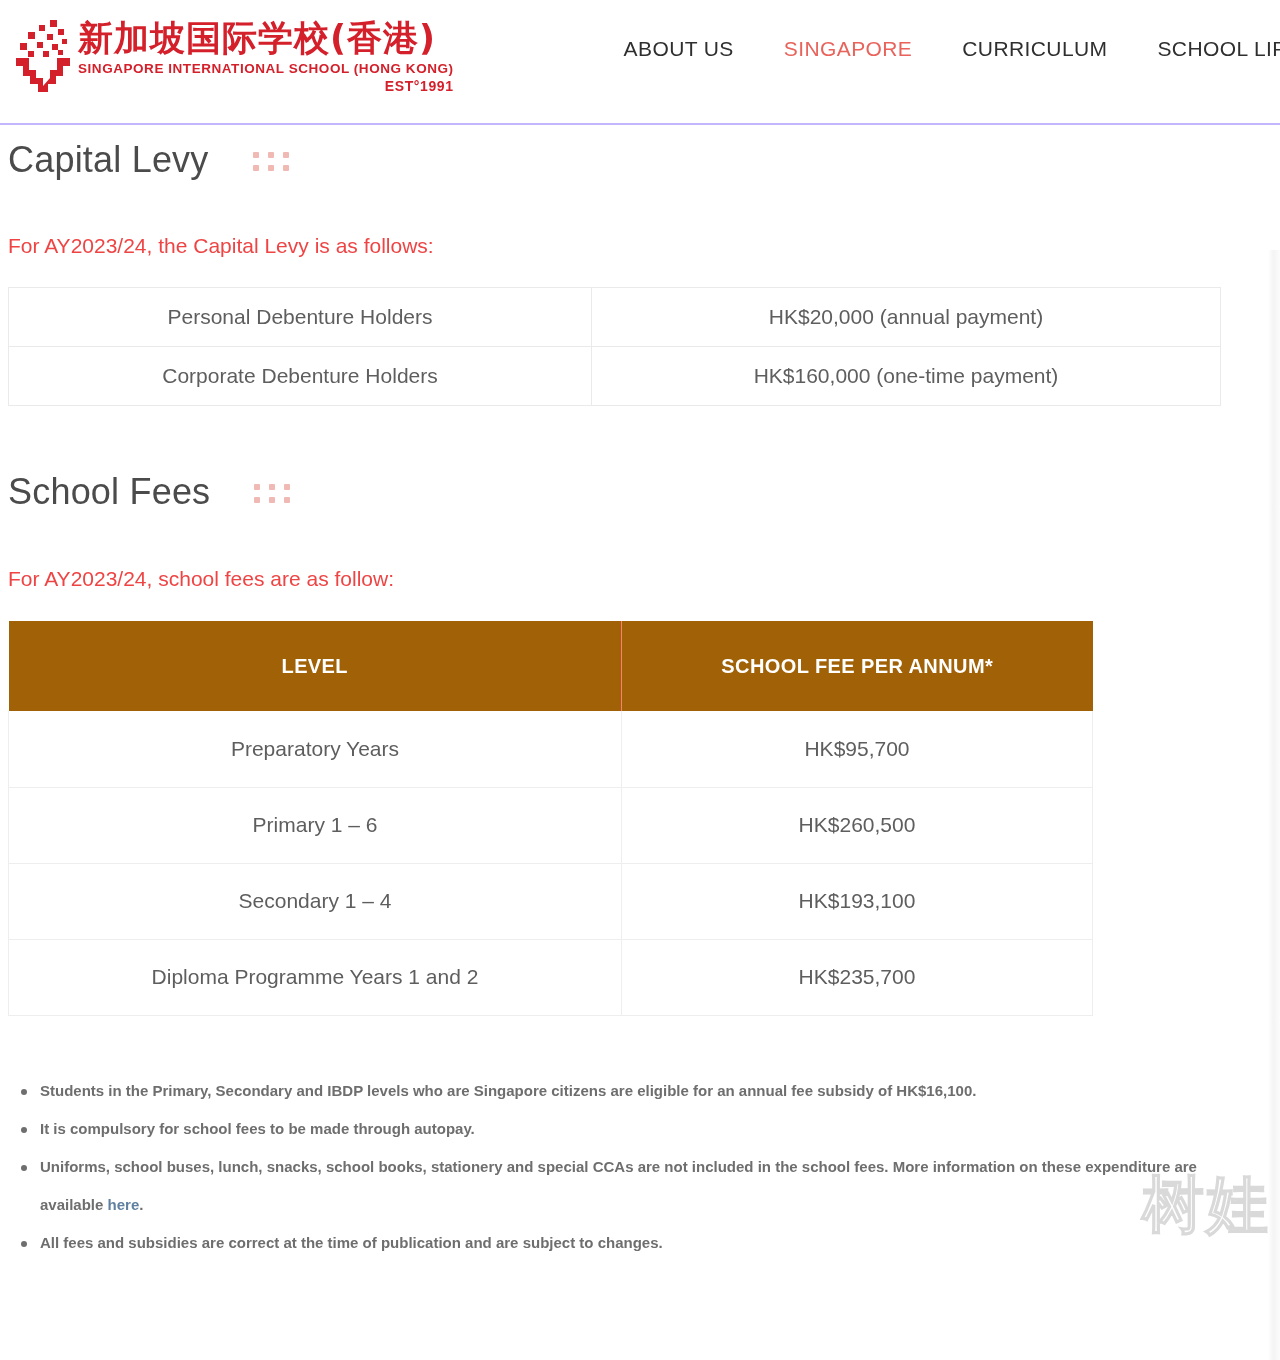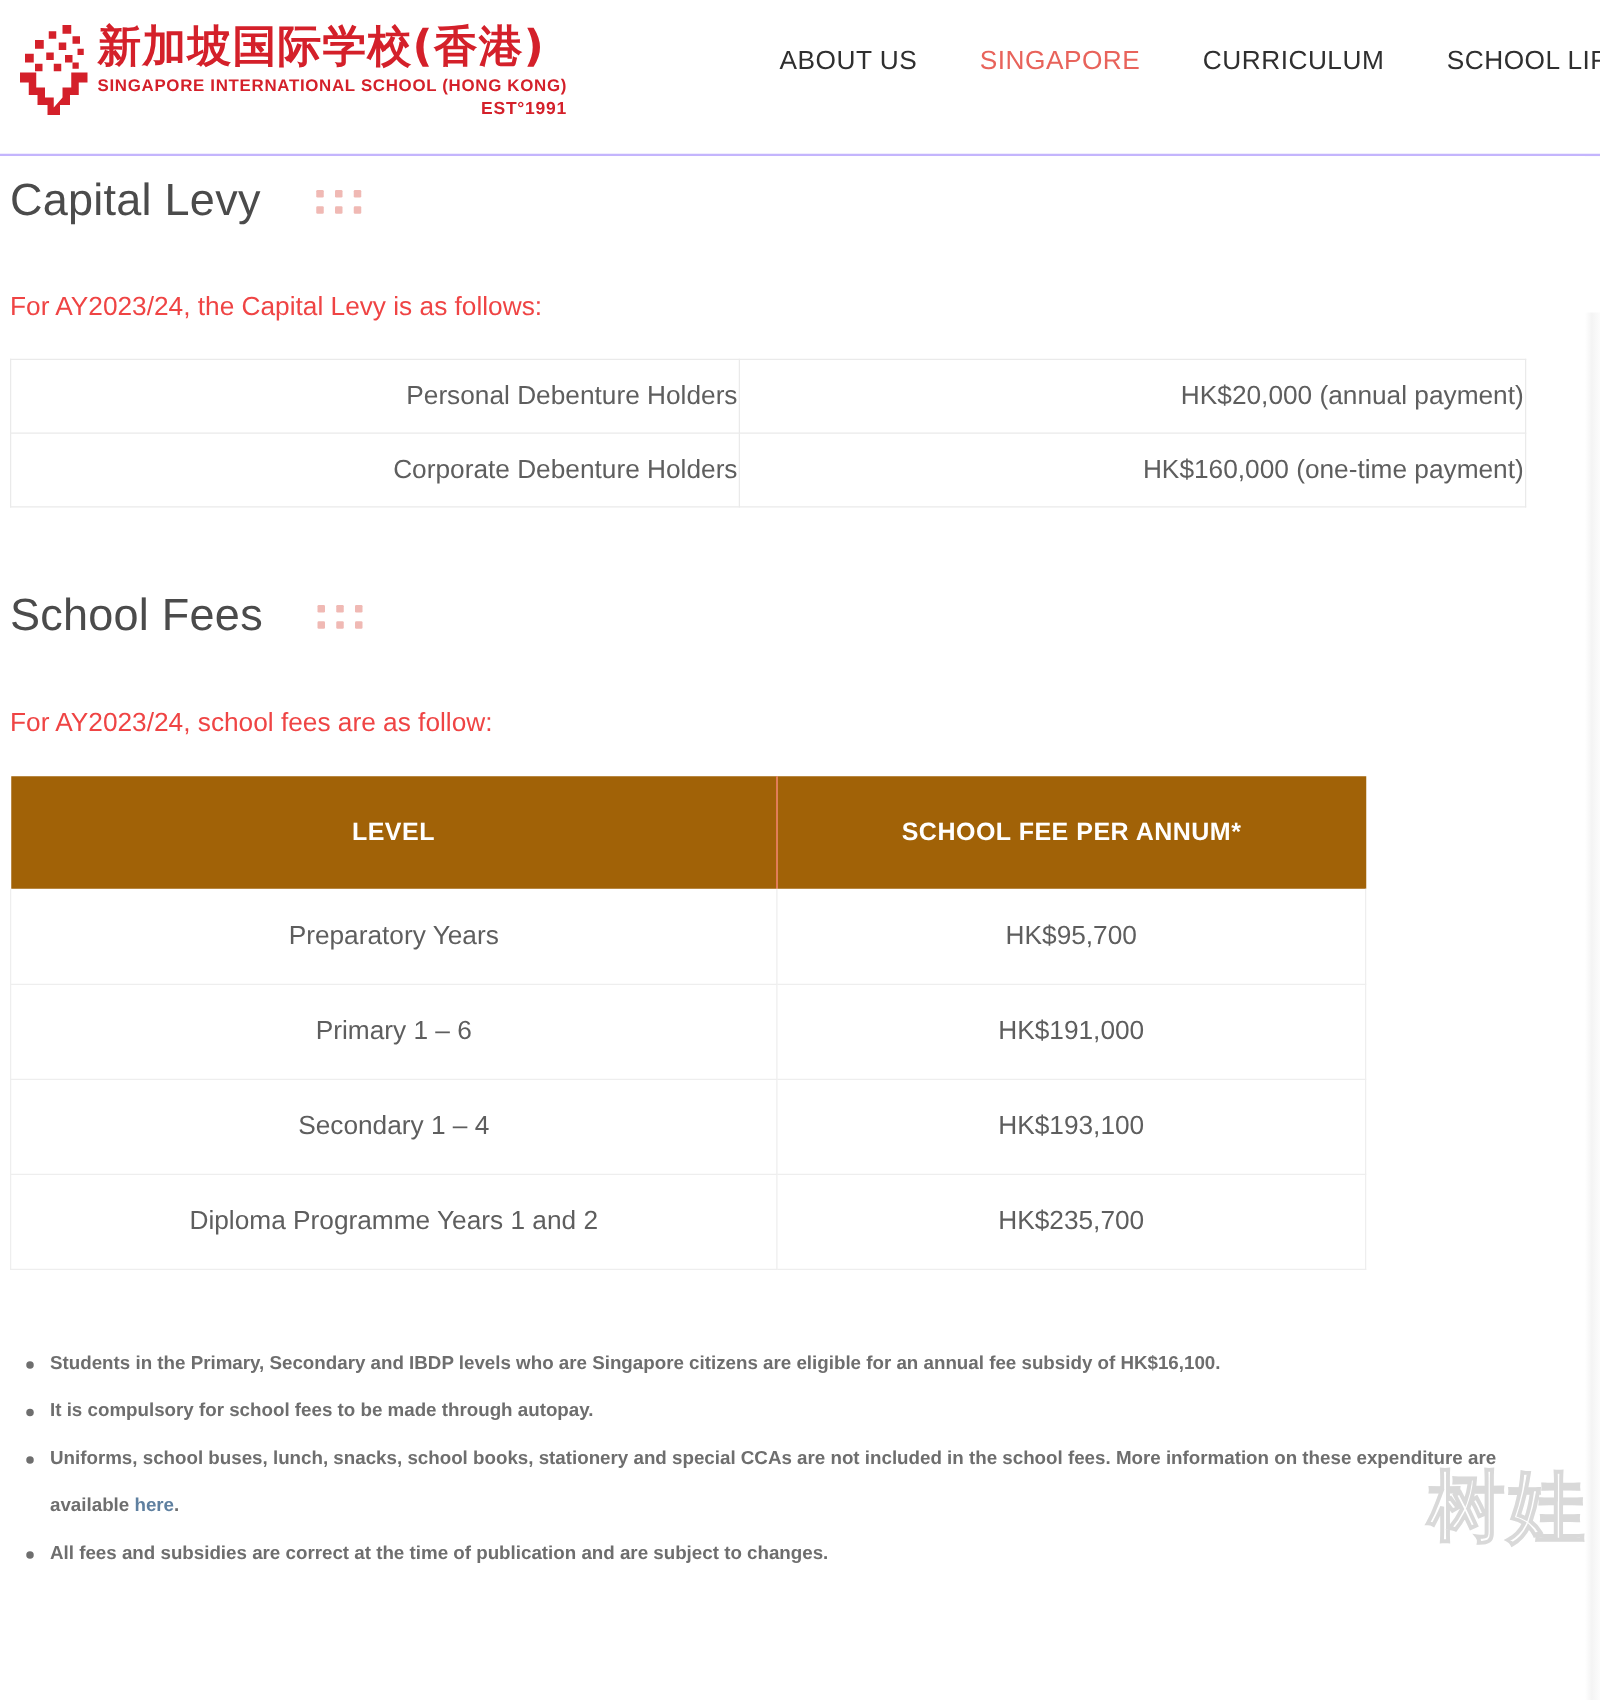--- a/index.html
+++ b/index.html
@@ -154,21 +154,21 @@
   
   table.levy-table {
     border-collapse: collapse;
     width: 1213px;
     table-layout: fixed;
     border: 1px solid #eaeaea;
   }
   table.levy-table td {
     border: 1px solid #eaeaea;
     height: 59px;
-    text-align: right;
+    text-align: center;
     vertical-align: middle;
     font-size: 21px;
     line-height: 28px;
     color: #5e5e5e;
     font-weight: 400;
     padding: 4px 1px;
   }
   table.levy-table col.c1 { width: 583px; }
 
   
@@ -363,21 +363,21 @@
           <th>SCHOOL FEE PER ANNUM*</th>
         </tr>
       </thead>
       <tbody>
         <tr>
           <td>Preparatory Years</td>
           <td>HK$95,700</td>
         </tr>
         <tr>
           <td>Primary 1 – 6</td>
-          <td>HK$191,000</td>
+          <td>HK$260,500</td>
         </tr>
         <tr>
           <td>Secondary 1 – 4</td>
           <td>HK$193,100</td>
         </tr>
         <tr>
           <td>Diploma Programme Years 1 and 2</td>
           <td>HK$235,700</td>
         </tr>
       </tbody>

